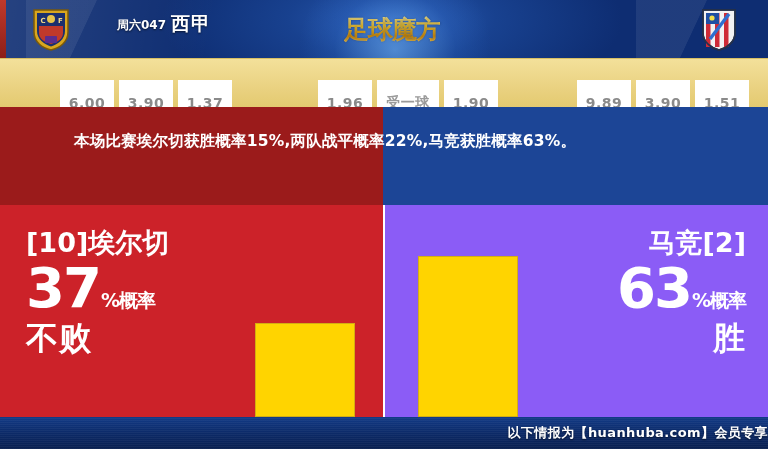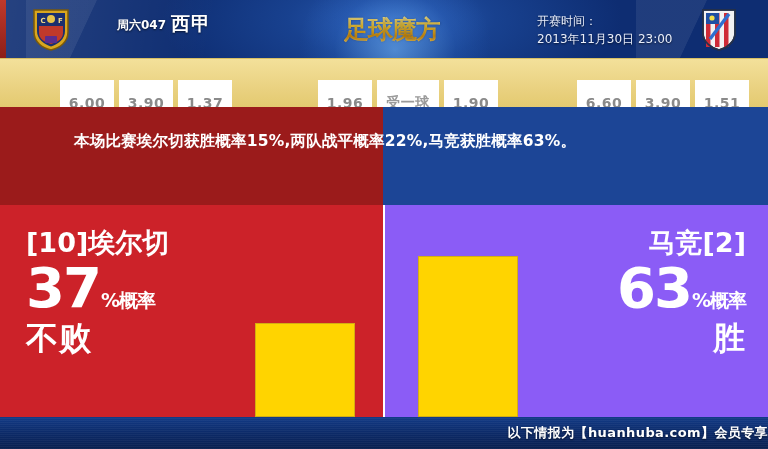--- a/index.html
+++ b/index.html
@@ -166,24 +166,20 @@
 
     <div class="match-label">
       <span class="match-round">周六047</span>
       <span class="match-league">西甲</span>
     </div>
 
     <div class="brand">
       <span class="brand-text">足球魔方</span>
     </div>
 
-    <div class="kickoff">
-      <div>开赛时间：</div>
-      <div>2013年11月30日 23:00</div>
-    </div>
 
     <svg class="crest right" viewBox="0 0 46 46">
       <path d="M7 4 H39 V27 C39 36 31 42 23 44 C15 42 7 36 7 27 Z" fill="#f2f2f2" stroke="#2b2b2b" stroke-width="1.6"></path>
       <g>
         <rect x="10" y="7" width="4.5" height="34" fill="#ce2b37"></rect>
         <rect x="19" y="7" width="4.5" height="34" fill="#ce2b37"></rect>
         <rect x="28" y="7" width="4.5" height="34" fill="#ce2b37"></rect>
       </g>
       <path d="M10 7 H36 V27 C36 34 30 39 23 41 C16 39 10 34 10 27 Z" fill="none" stroke="#f2f2f2" stroke-width="0"></path>
       <rect x="10" y="7" width="13" height="11" fill="#1f4fa3"></rect>
@@ -204,21 +200,21 @@
 
     <div class="odds-group g2">
       <span class="odds-title">亚盘</span>
       <span class="odds-cell">1.96</span>
       <span class="odds-cell wide">受一球</span>
       <span class="odds-cell">1.90</span>
     </div>
 
     <div class="odds-group g3">
       <span class="odds-title">欧赔</span>
-      <span class="odds-cell">6.60</span>
+      <span class="odds-cell">9.89</span>
       <span class="odds-cell">3.90</span>
       <span class="odds-cell">1.51</span>
     </div>
   </div>
 
   <div class="summary">
     <div class="summary-l"></div>
     <div class="summary-r"></div>
     <div class="summary-text">本场比赛埃尔切获胜概率15%,两队战平概率22%,马竞获胜概率63%。</div>
   </div>

